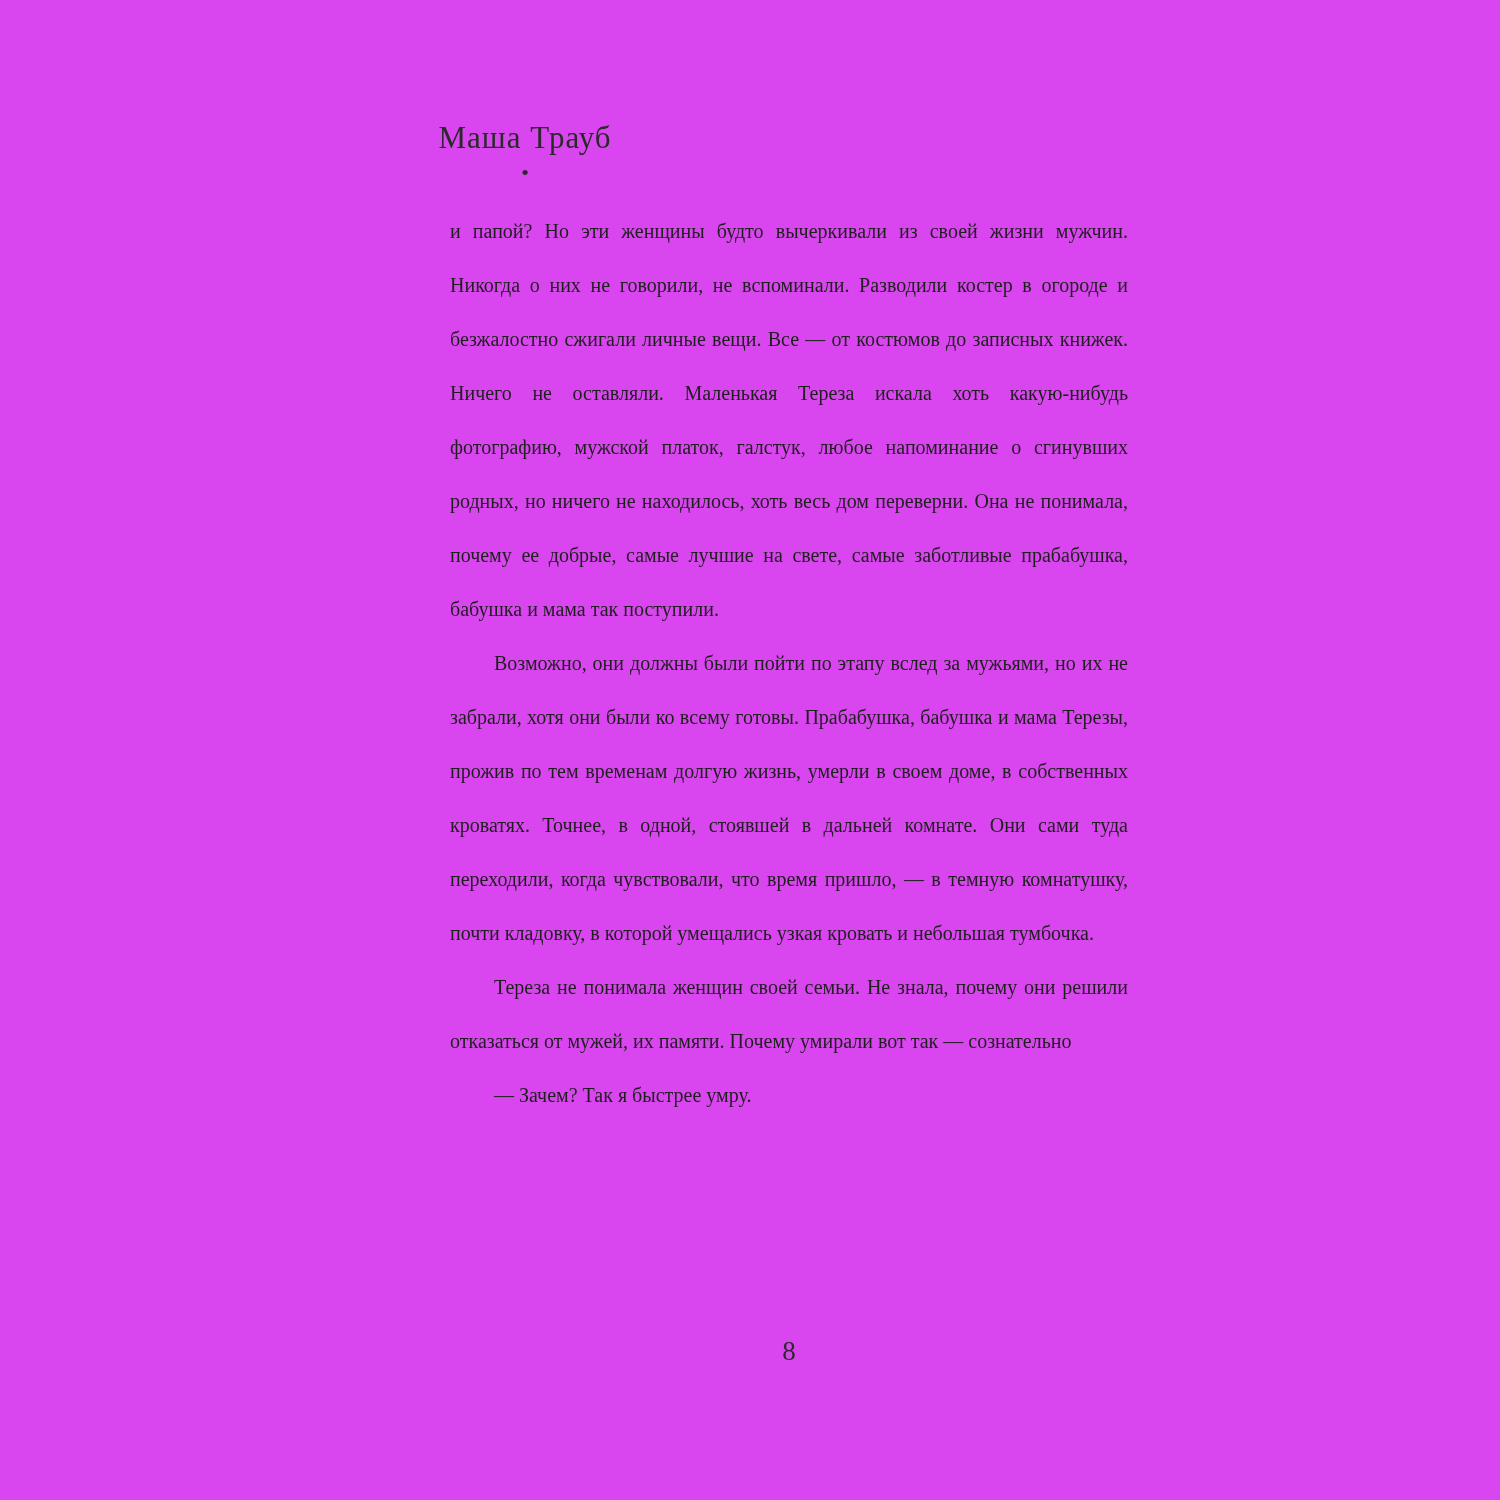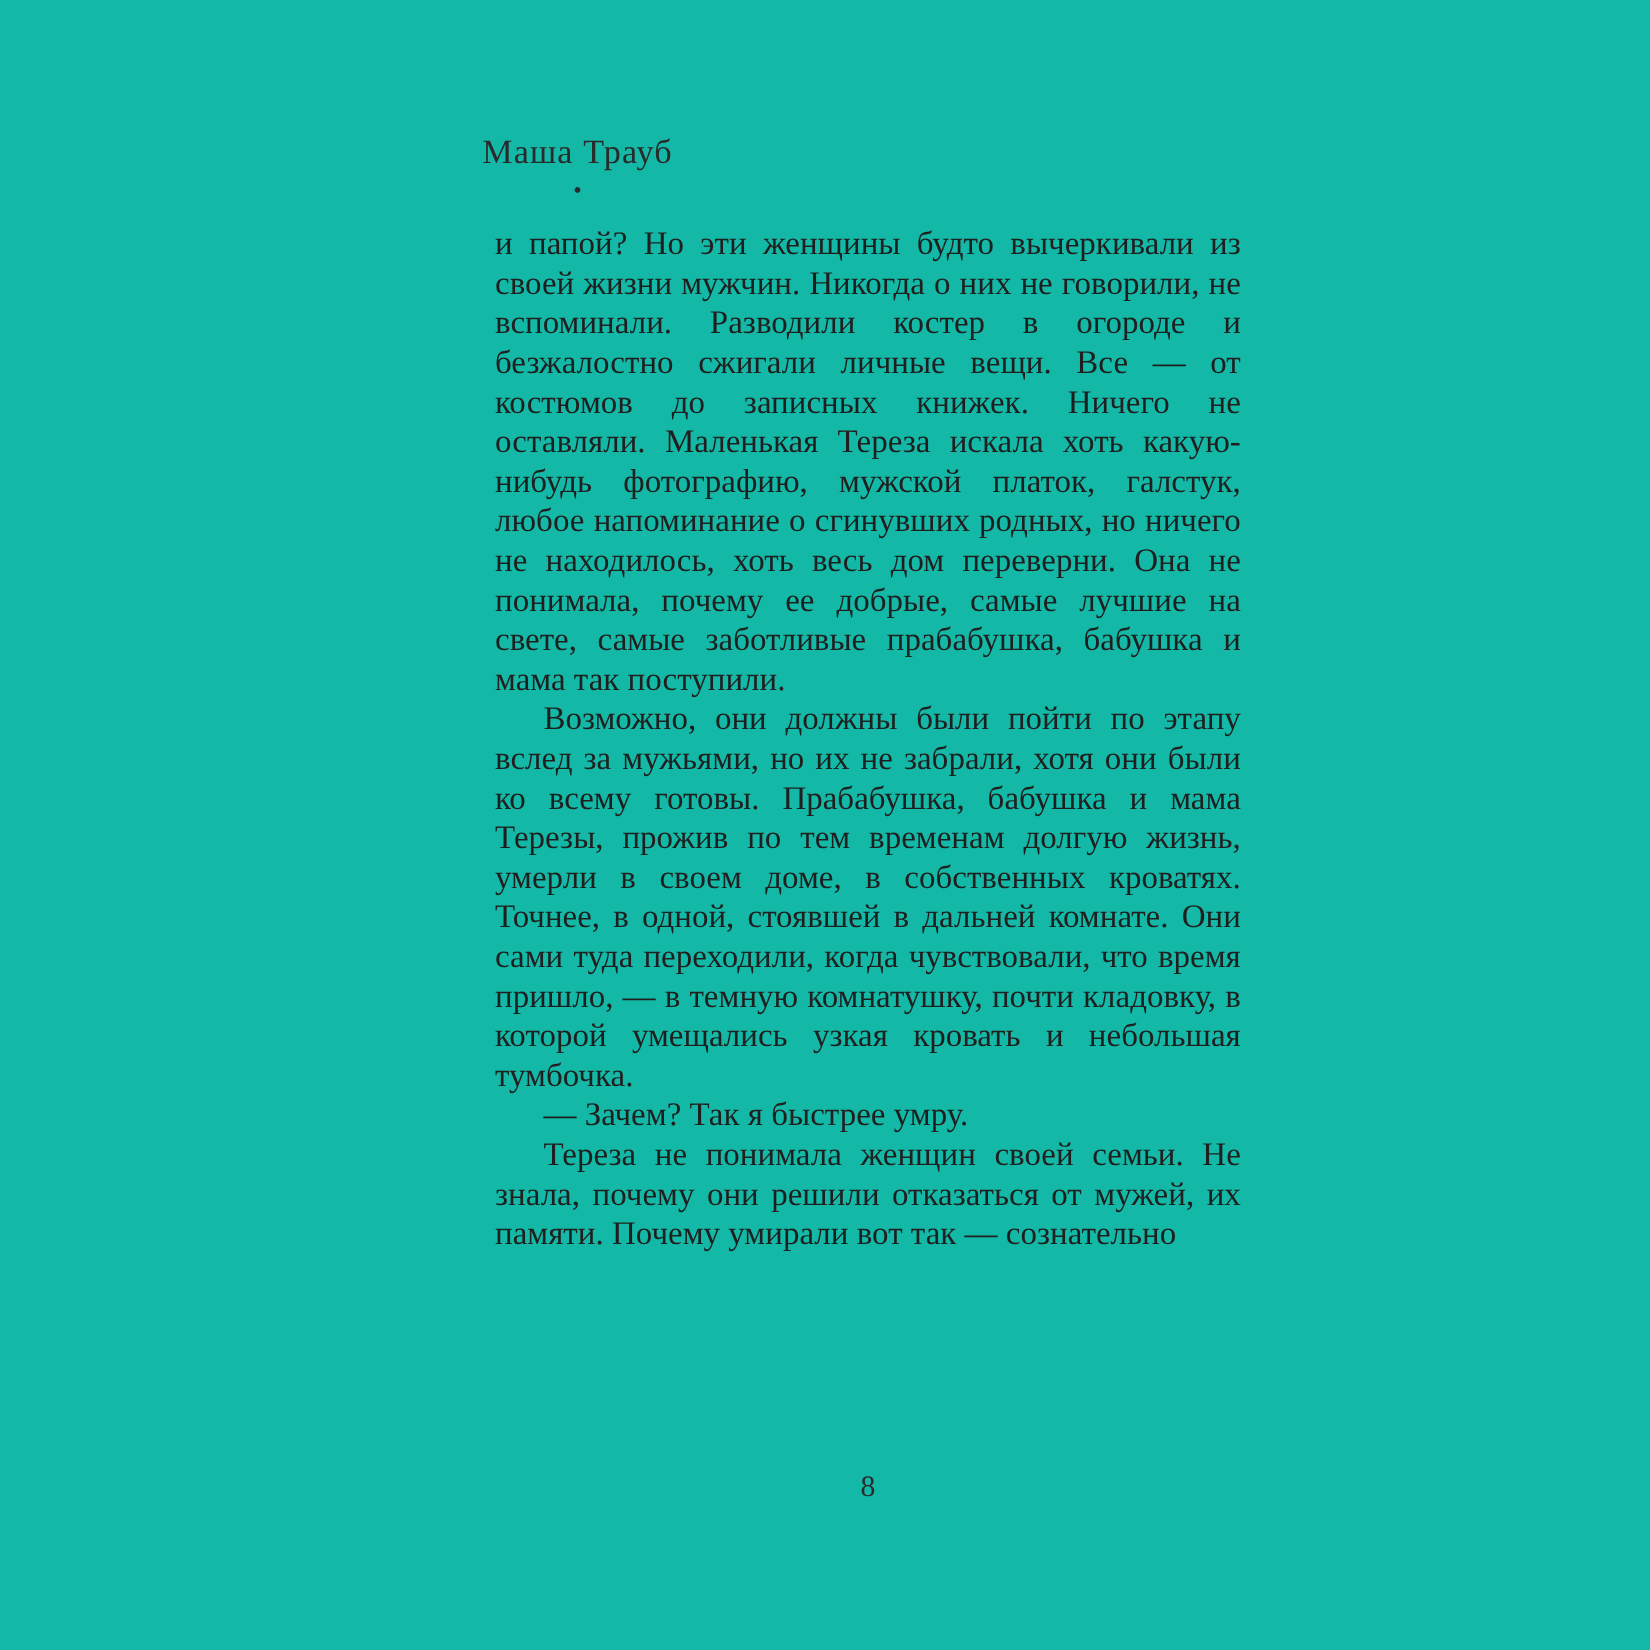--- a/index.html
+++ b/index.html
@@ -4,21 +4,21 @@
 <style>
   html, body {
     margin: 0;
     padding: 0;
     background: #ffffff;
   }
   .page {
     position: relative;
     width: 1500px;
     height: 1500px;
-    background: #14b8a6;
+    background: #d946ef;
     font-family: "Liberation Serif", "DejaVu Serif", serif;
     color: #1f1f1f;
     overflow: hidden;
   }
   .running-header {
     position: absolute;
     top: 120px;
     left: 0;
     width: 1050px; 
     text-align: center;
@@ -34,22 +34,22 @@
     text-align: center;
     font-size: 22px;
     line-height: 22px;
     color: #2a2a2a;
   }
   .text-block {
     position: absolute;
     top: 204px;
     left: 450px;
     width: 678px;
-    font-size: 30px;
-    line-height: 36px;
+    font-size: 20px;
+    line-height: 54px;
     text-align: justify;
     hyphens: auto;
     -webkit-hyphens: auto;
   }
   .text-block p {
     margin: 0;
     padding: 0;
     text-indent: 44px;
   }
   .text-block p.no-indent {
@@ -70,19 +70,19 @@
 
 <div class="page">
 
   <div class="running-header">Маша Трауб</div>
 
   <div class="ornament">•</div>
 
   <div class="text-block">
     <p class="no-indent">и папой? Но эти женщины будто вычеркивали из своей жизни мужчин. Никогда о них не говорили, не вспоминали. Разводили костер в огороде и безжалостно сжигали личные вещи. Все — от костюмов до записных книжек. Ничего не оставляли. Маленькая Тереза искала хоть какую-нибудь фотографию, мужской платок, галстук, любое напоминание о сгинувших родных, но ничего не находилось, хоть весь дом переверни. Она не понимала, почему ее добрые, самые лучшие на свете, самые заботливые прабабушка, бабушка и мама так поступили.</p>
     <p>Возможно, они должны были пойти по этапу вслед за мужьями, но их не забрали, хотя они были ко всему готовы. Прабабушка, бабушка и мама Терезы, прожив по тем временам долгую жизнь, умерли в своем доме, в собственных кроватях. Точнее, в одной, стоявшей в дальней комнате. Они сами туда переходили, когда чувствовали, что время пришло, — в темную комнатушку, почти кладовку, в которой умещались узкая кровать и небольшая тумбочка.</p>
+    <p>Тереза не понимала женщин своей семьи. Не знала, почему они решили отказаться от мужей, их памяти. Почему умирали вот так — сознательно</p>
     <p>— Зачем? Так я быстрее умру.</p>
-    <p>Тереза не понимала женщин своей семьи. Не знала, почему они решили отказаться от мужей, их памяти. Почему умирали вот так — сознательно</p>
   </div>
 
   <div class="page-number">8</div>
 
 </div>
 
 </body></html>

